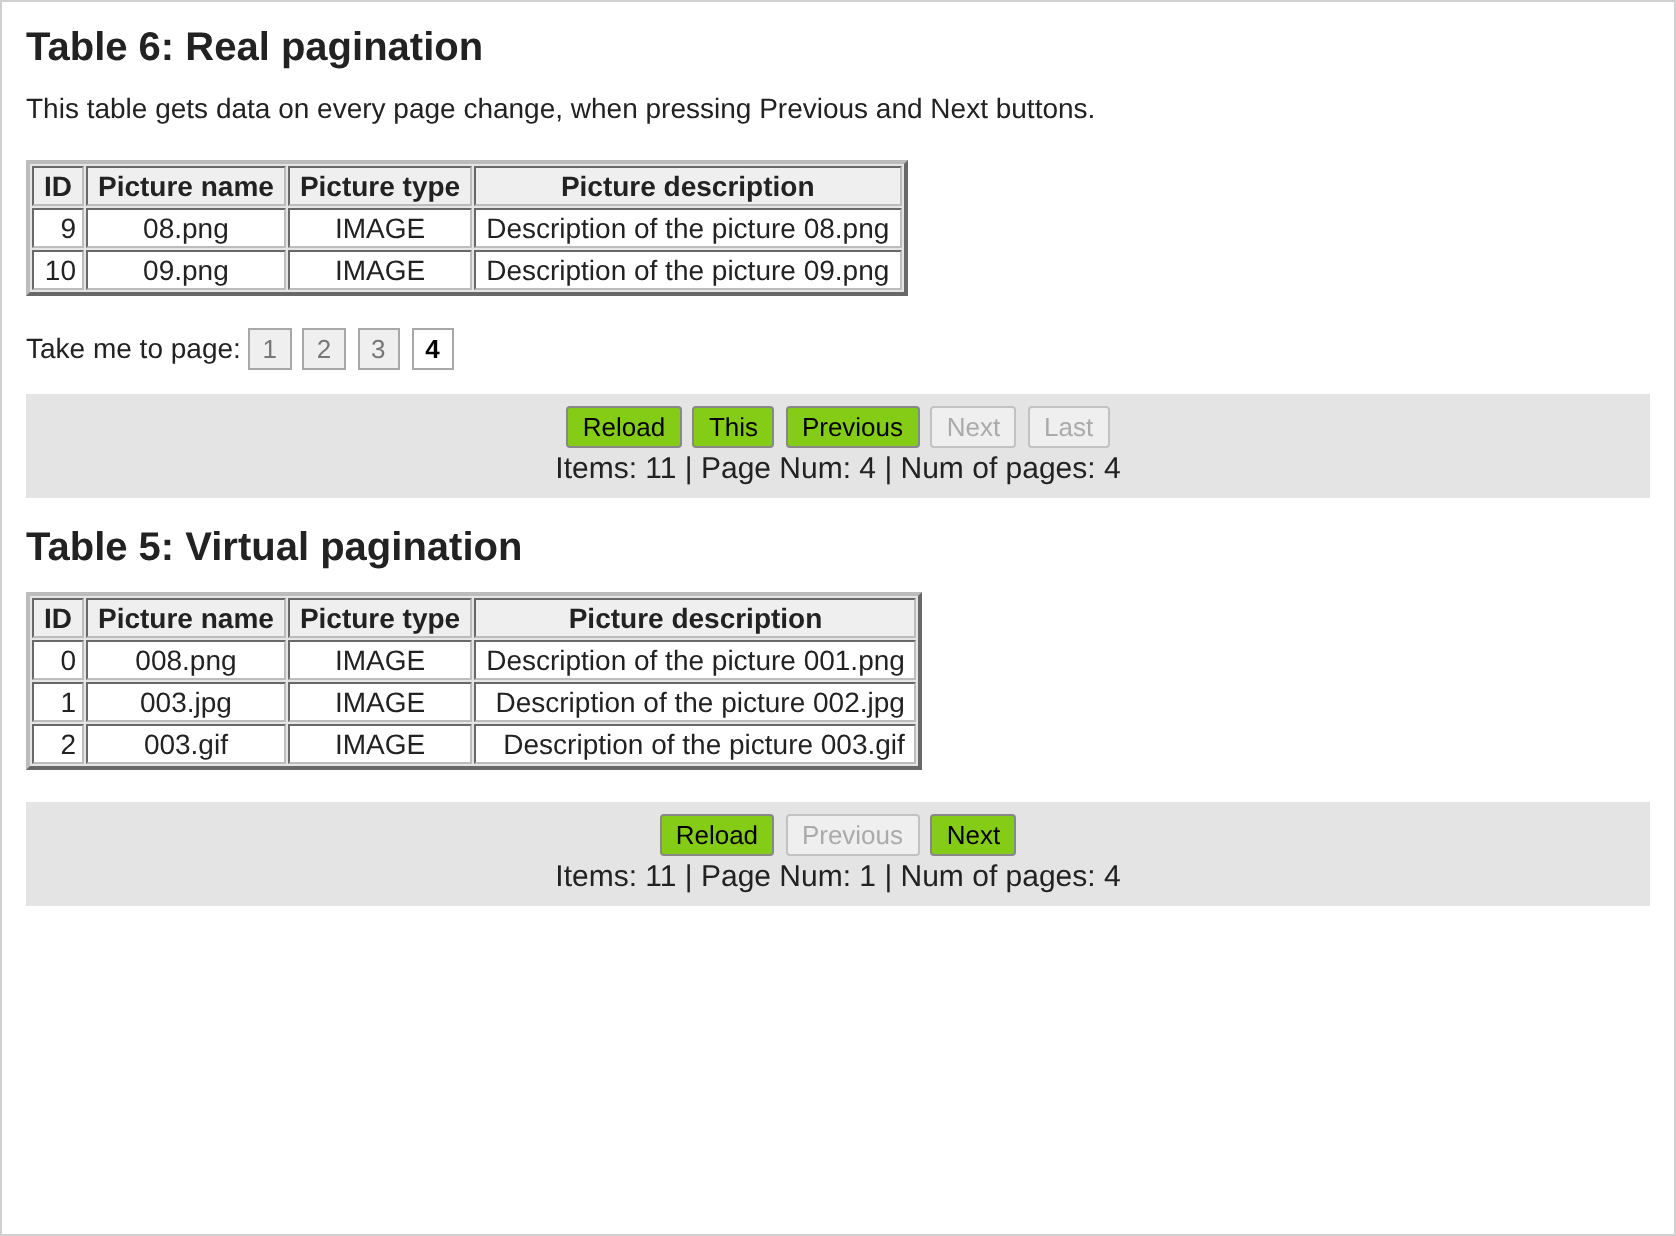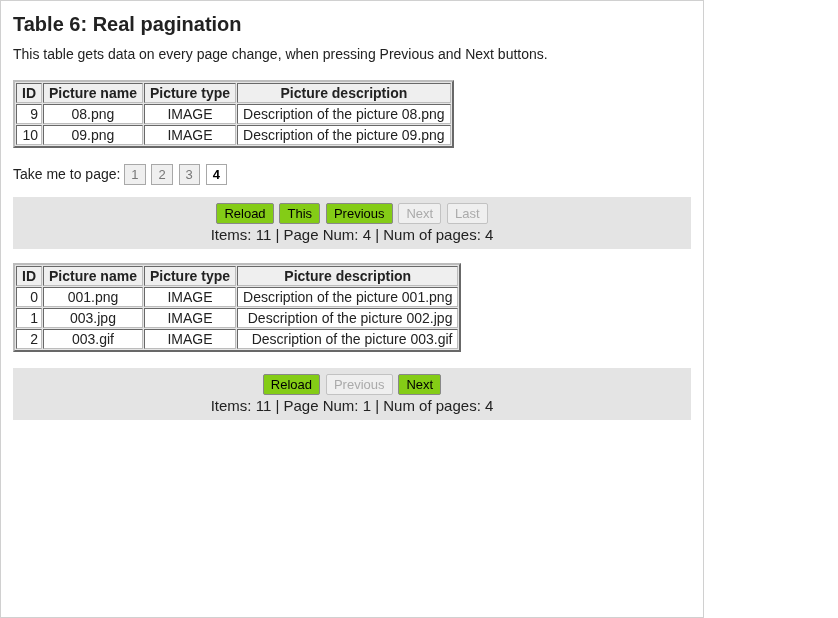--- a/index.html
+++ b/index.html
@@ -5,21 +5,21 @@
     * { box-sizing: border-box; }
     body {
       margin: 0;
       padding: 0;
       font-family: "Segoe UI", Arial, sans-serif;
       font-size: 14px;
       color: #222;
       background: #fff;
     }
     .page {
-      width: 704px;
+      width: 838px;
       height: 618px;
       border: 1px solid #d0d0d0;
       padding: 8px 12px 12px 12px;
     }
     h2 {
       font-size: 20px;
       font-weight: 700;
       margin: 4px 0 10px 0;
     }
     p.desc {
@@ -138,34 +138,35 @@
     <div class="btns">
       <button>Reload</button>
       <button>This</button>
       <button>Previous</button>
       <button disabled="">Next</button>
       <button disabled="">Last</button>
     </div>
     <div class="status-line">Items: 11 | Page Num: 4 | Num of pages: 4</div>
   </div>
 
+  <h2>Table 5: Virtual pagination</h2>
 
   <table class="data">
     <thead>
       <tr>
         <th>ID</th>
         <th>Picture name</th>
         <th>Picture type</th>
         <th>Picture description</th>
       </tr>
     </thead>
     <tbody>
       <tr>
         <td class="id-cell">0</td>
-        <td>001.png</td>
+        <td>008.png</td>
         <td>IMAGE</td>
         <td class="desc-cell">Description of the picture 001.png</td>
       </tr>
       <tr>
         <td class="id-cell">1</td>
         <td>003.jpg</td>
         <td>IMAGE</td>
         <td class="desc-cell">Description of the picture 002.jpg</td>
       </tr>
       <tr>

